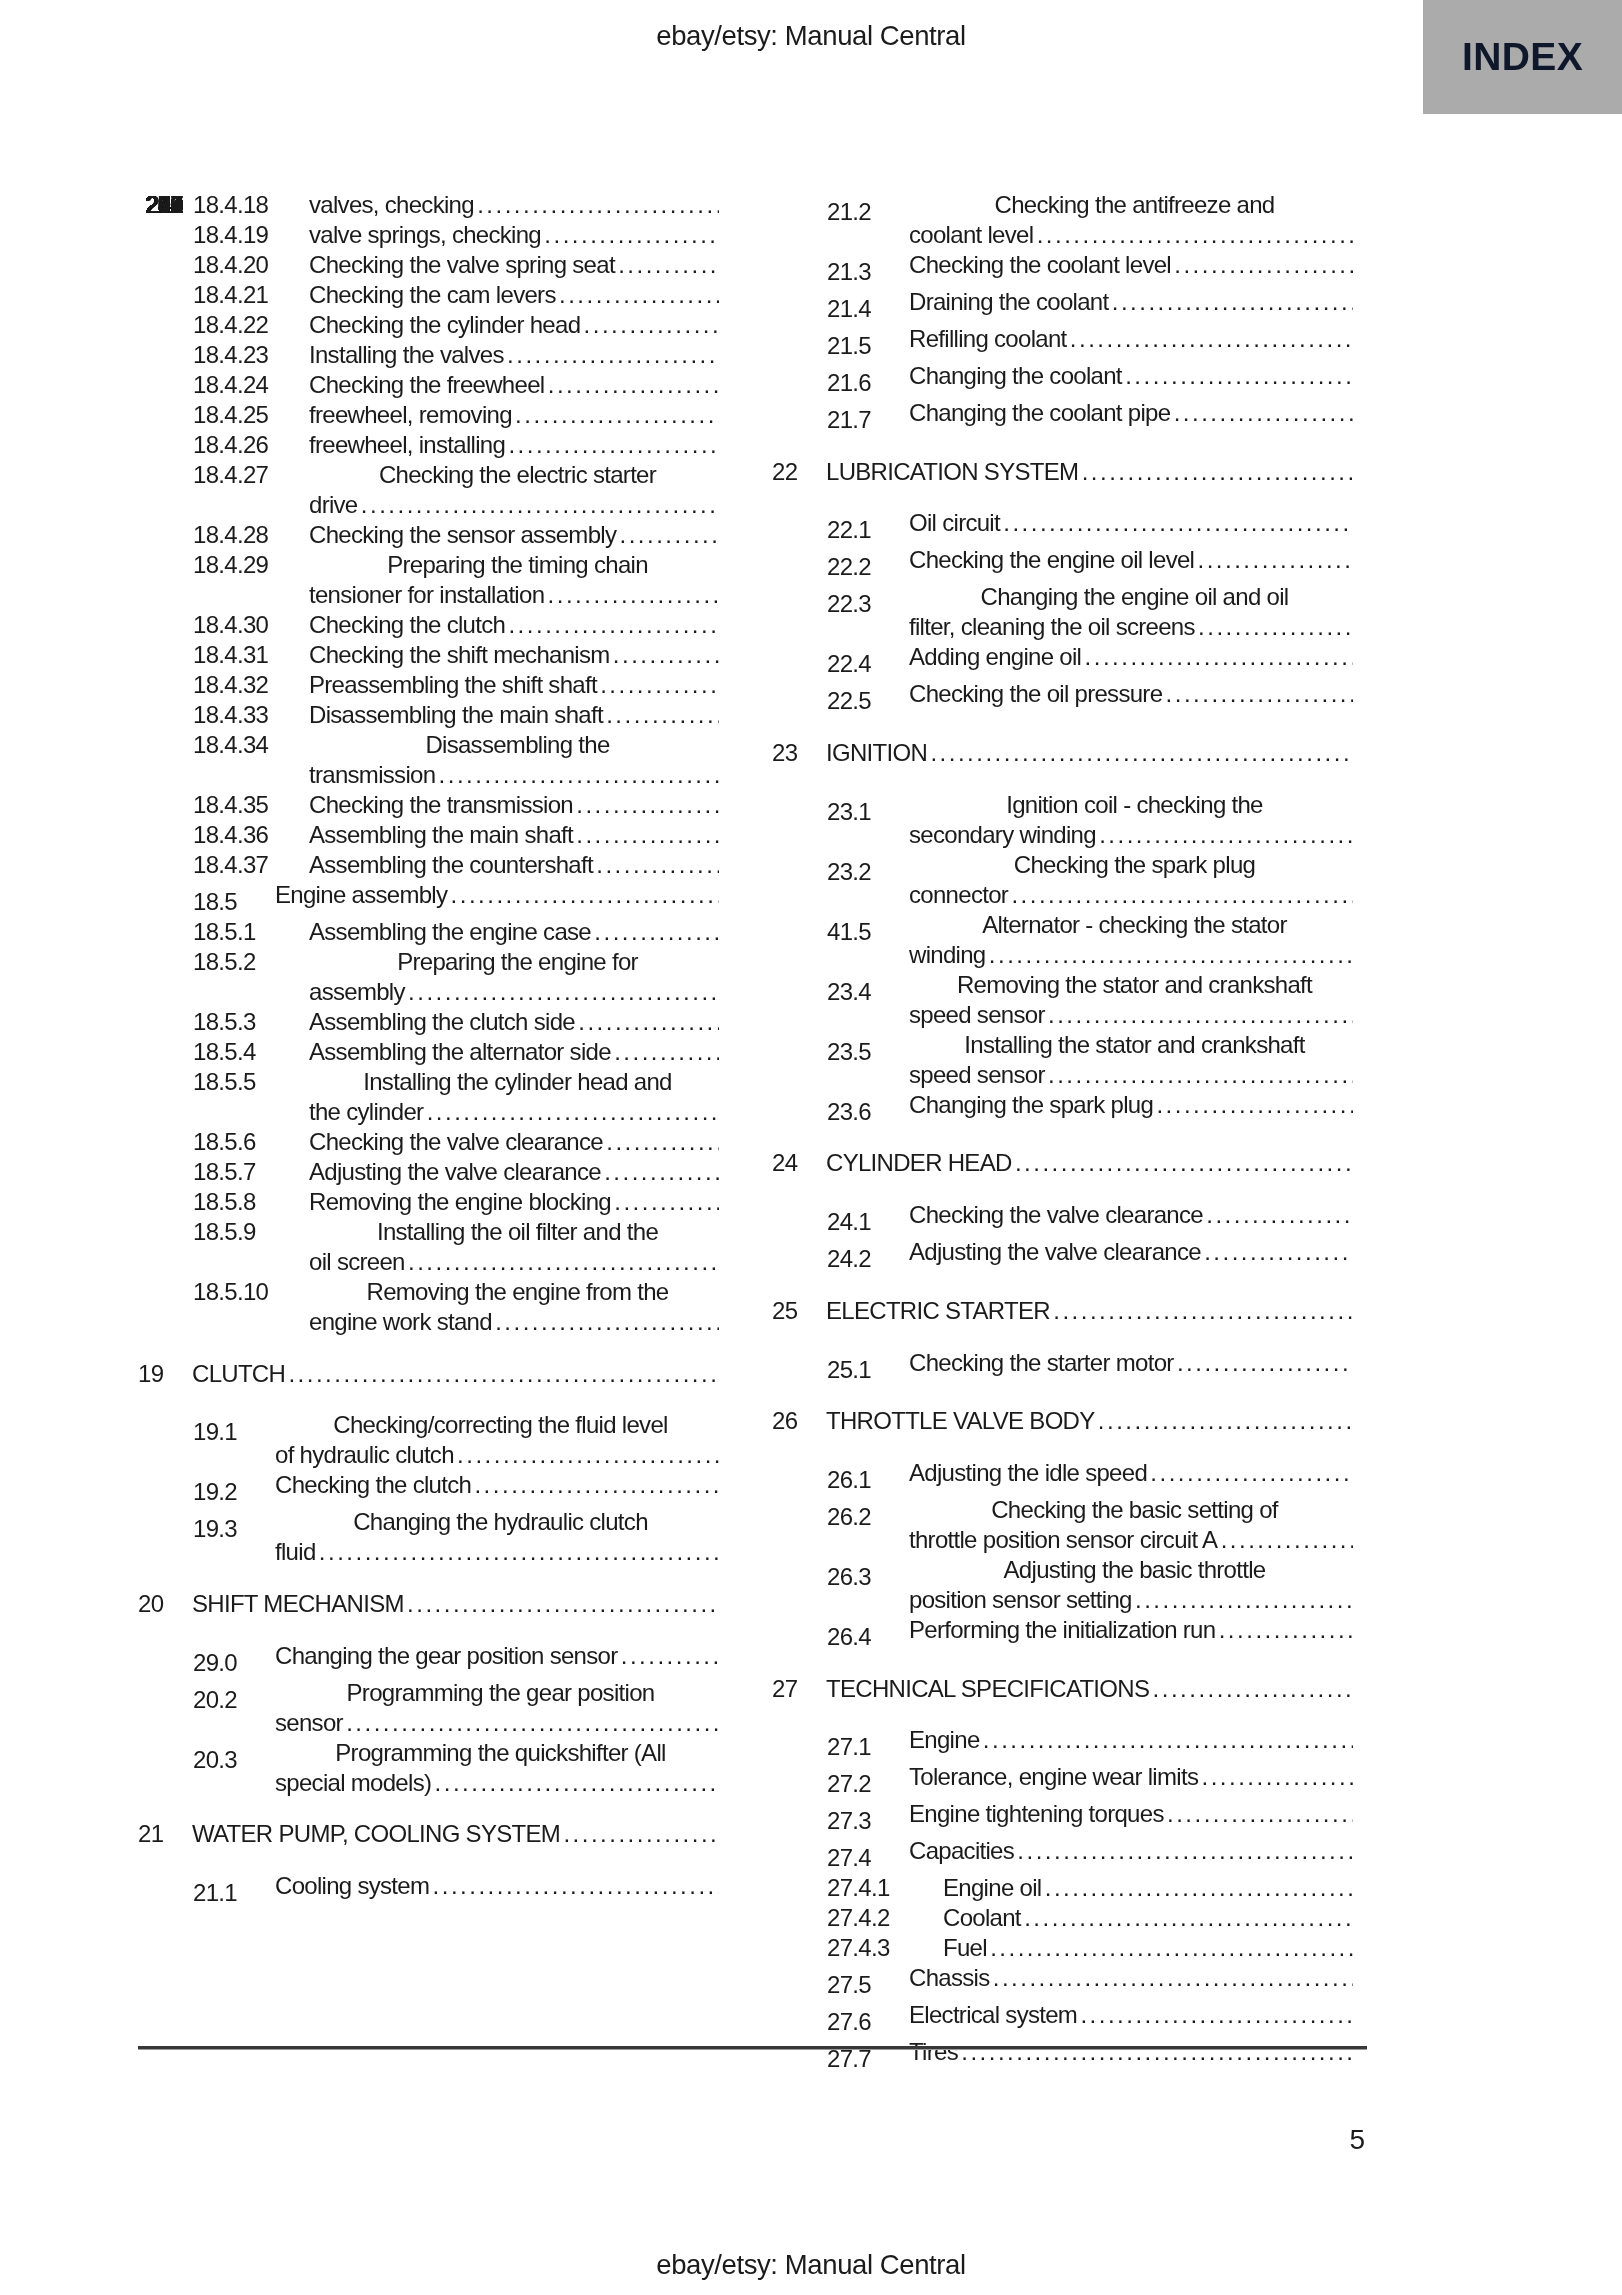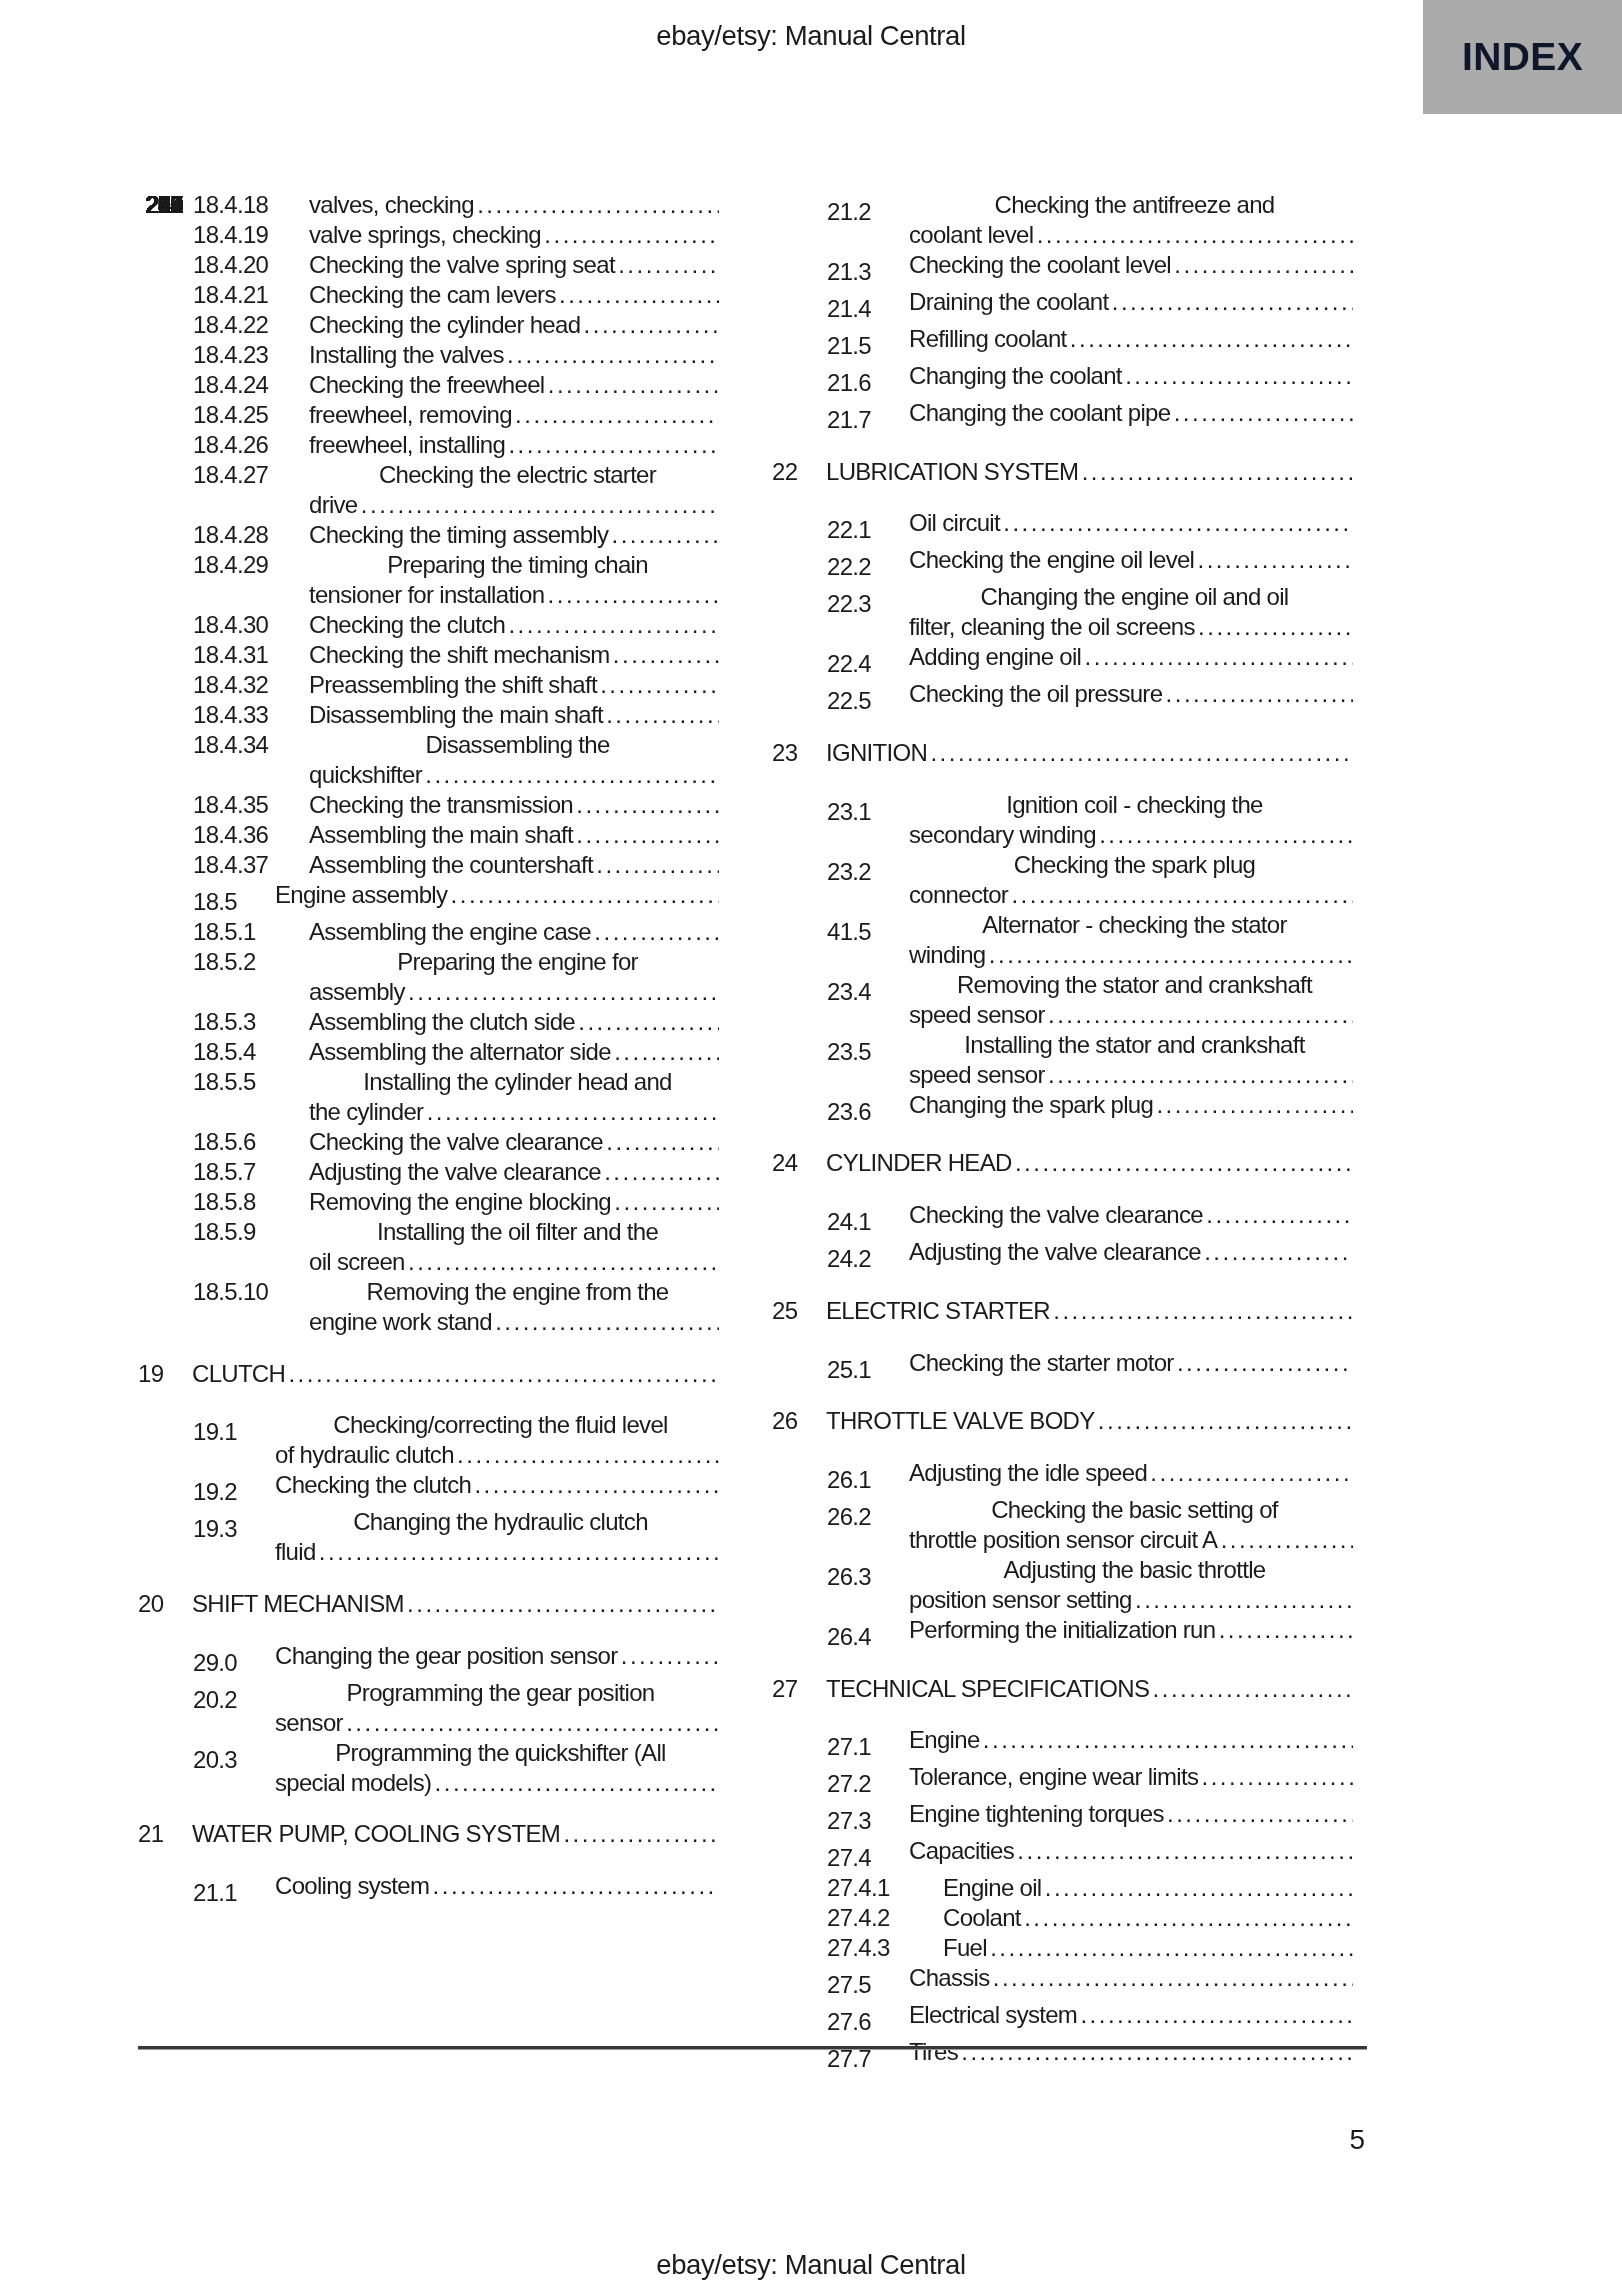--- a/index.html
+++ b/index.html
@@ -187,21 +187,21 @@
         <span class="t">drive</span>
         <span class="dots"></span>
         <span class="page">213</span>
       </div>
     </div>
   </div>
         <div class="entry lvl3">
     <span class="num">18.4.28</span>
     <div class="body">
       <div class="last-line">
-        <span class="t">Checking the timing assembly</span>
+        <span class="t">Checking the sensor assembly</span>
         <span class="dots"></span>
         <span class="page">214</span>
       </div>
     </div>
   </div>
         <div class="entry lvl3">
     <span class="num">18.4.29</span>
     <div class="body">
       <div class="pre-line">Preparing the timing chain</div>
             <div class="last-line">
@@ -249,21 +249,21 @@
         <span class="dots"></span>
         <span class="page">218</span>
       </div>
     </div>
   </div>
         <div class="entry lvl3">
     <span class="num">18.4.34</span>
     <div class="body">
       <div class="pre-line">Disassembling the</div>
             <div class="last-line">
-        <span class="t">quickshifter</span>
+        <span class="t">transmission</span>
         <span class="dots"></span>
         <span class="page">219</span>
       </div>
     </div>
   </div>
         <div class="entry lvl3">
     <span class="num">18.4.35</span>
     <div class="body">
       <div class="last-line">
         <span class="t">Checking the transmission</span>

